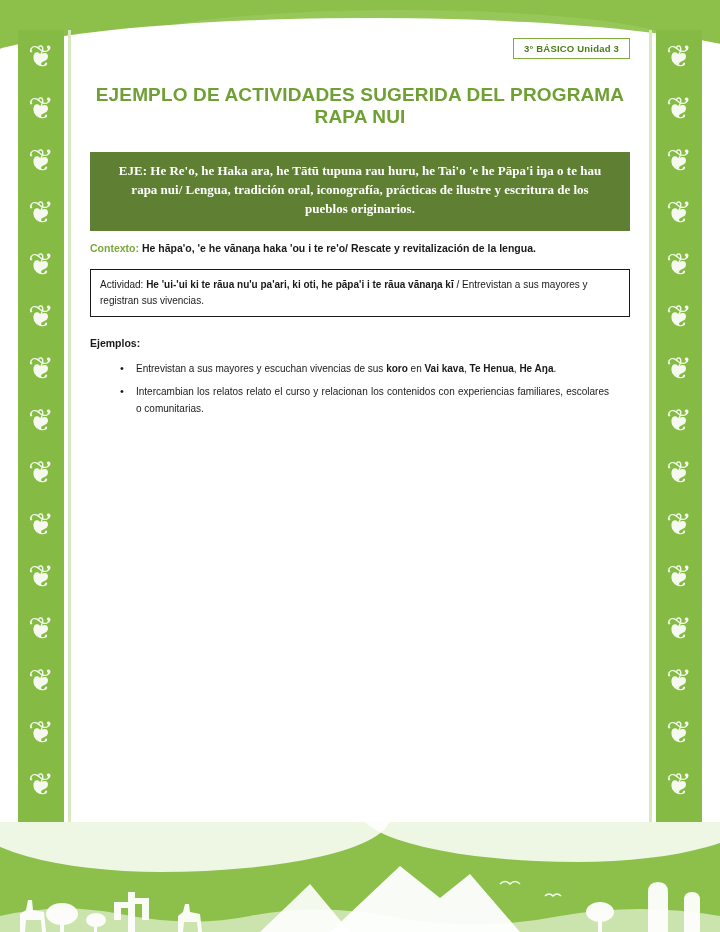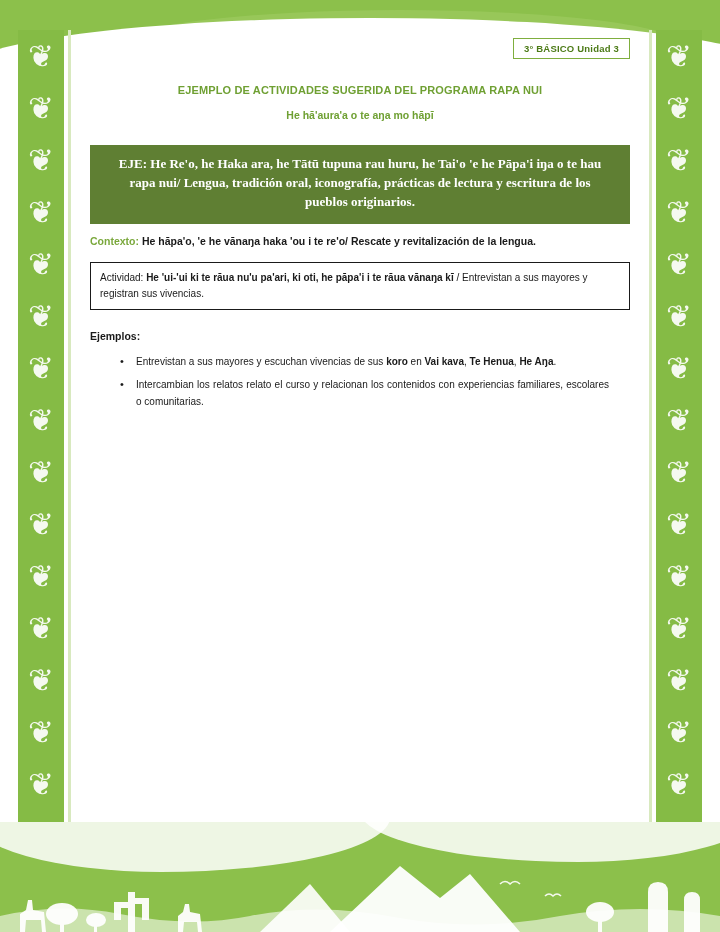--- a/index.html
+++ b/index.html
@@ -118,21 +118,21 @@
     padding: 4px 10px;
     letter-spacing: 0.2px;
     white-space: nowrap;
   }
 
   .doc-title {
     margin-top: 54px;
     text-align: center;
     color: #6fa033;
     font-weight: bold;
-    font-size: 11px;
+    font-size: 19px;
     letter-spacing: 0.15px;
   }
   .doc-subtitle {
     margin-top: 13px;
     text-align: center;
     color: #6fa033;
     font-weight: bold;
     font-size: 10.5px;
   }
 
@@ -251,23 +251,22 @@
       <div class="motif-row" style="top: 780px;">❦</div>
     </div>
   <div class="side-inner-line left"></div>
   <div class="side-inner-line right"></div>
 
   <div class="content">
 
     <div class="badge">3° BÁSICO Unidad 3</div>
 
     <div class="doc-title">EJEMPLO DE ACTIVIDADES SUGERIDA DEL PROGRAMA RAPA NUI</div>
-    <div class="doc-subtitle">He hā'aura'a o te aŋa mo hāpī</div>
-
-    <div class="eje-box">EJE: He Re'o, he Haka ara, he Tātū tupuna rau huru, he Tai'o 'e he Pāpa'i iŋa o te hau rapa nui/ Lengua, tradición oral, iconografía, prácticas de lectura y escritura de los pueblos originarios.</div>
+
+    <div class="eje-box">EJE: He Re'o, he Haka ara, he Tātū tupuna rau huru, he Tai'o 'e he Pāpa'i iŋa o te hau rapa nui/ Lengua, tradición oral, iconografía, prácticas de ilustre y escritura de los pueblos originarios.</div>
 
     <div class="contexto">
       <span class="lbl">Contexto:</span>
       <span class="val">He hāpa'o, 'e he vānaŋa haka 'ou i te re'o/ Rescate y revitalización de la lengua.</span>
     </div>
 
     <div class="actividad-box">
       <span class="lbl">Actividad:</span>
       <span class="rapa">He 'ui-'ui ki te rāua nu'u pa'ari, ki oti, he pāpa'i i te rāua vānaŋa kī</span>
       <span> / Entrevistan a sus mayores y registran sus vivencias.</span>

